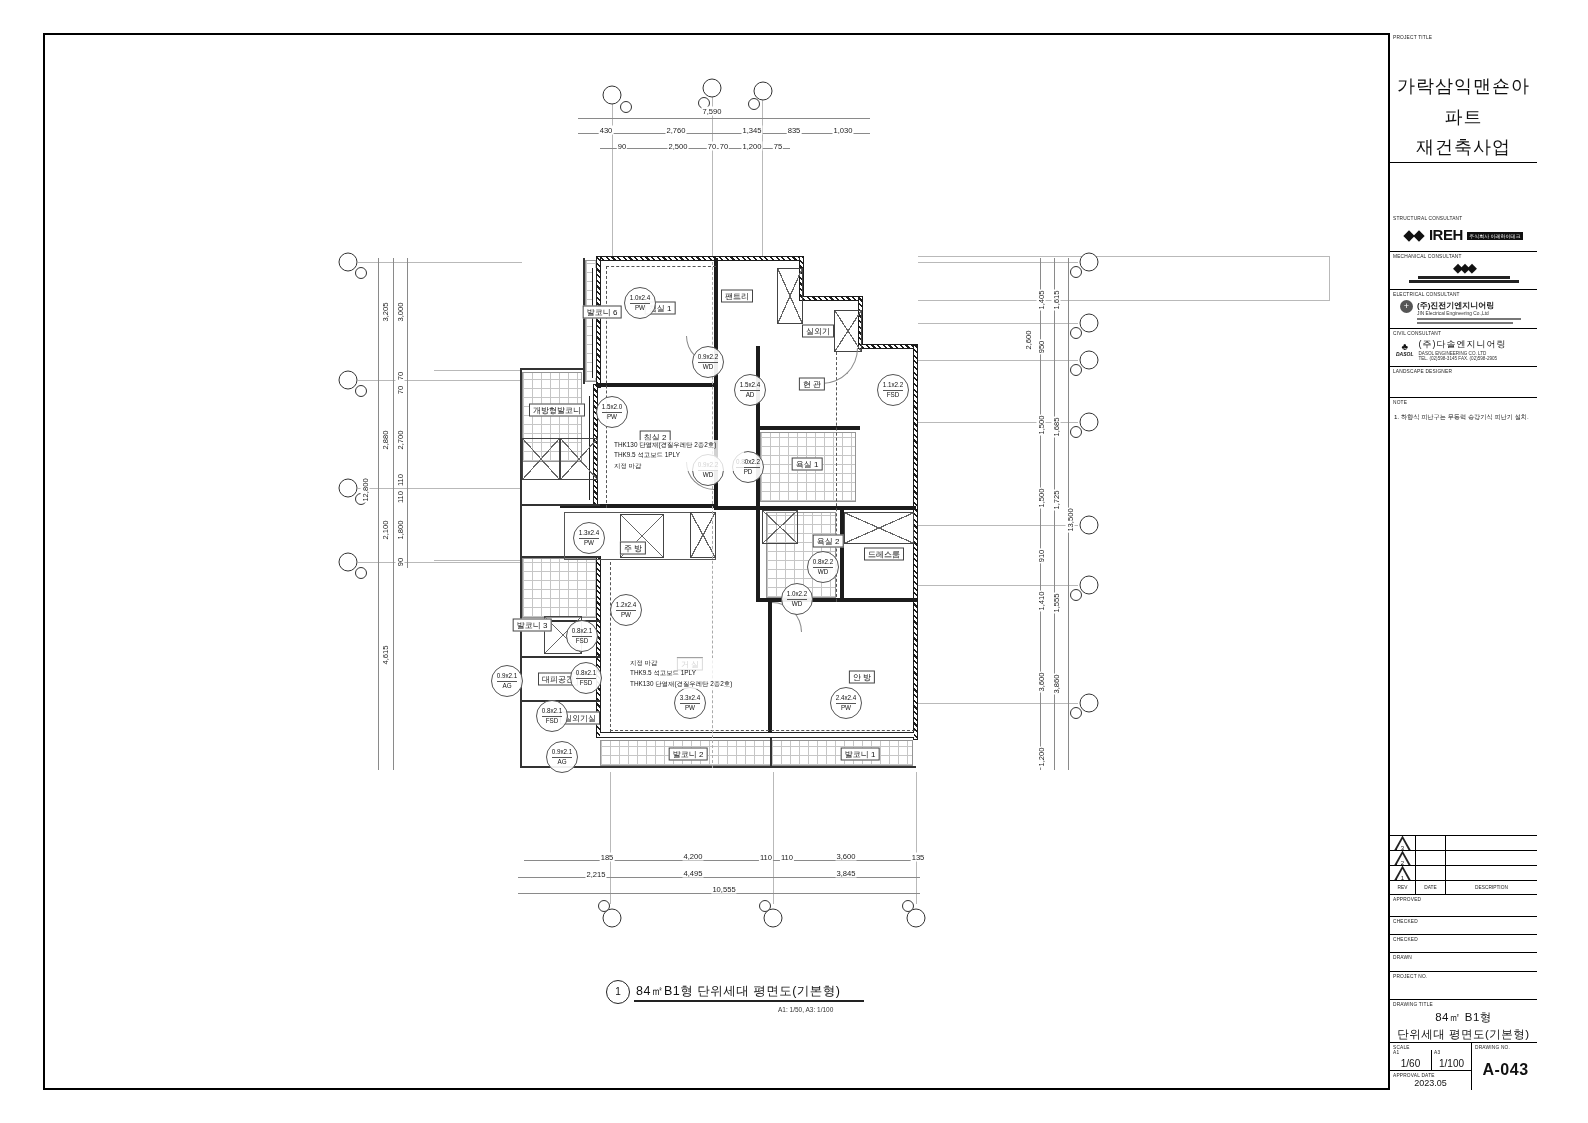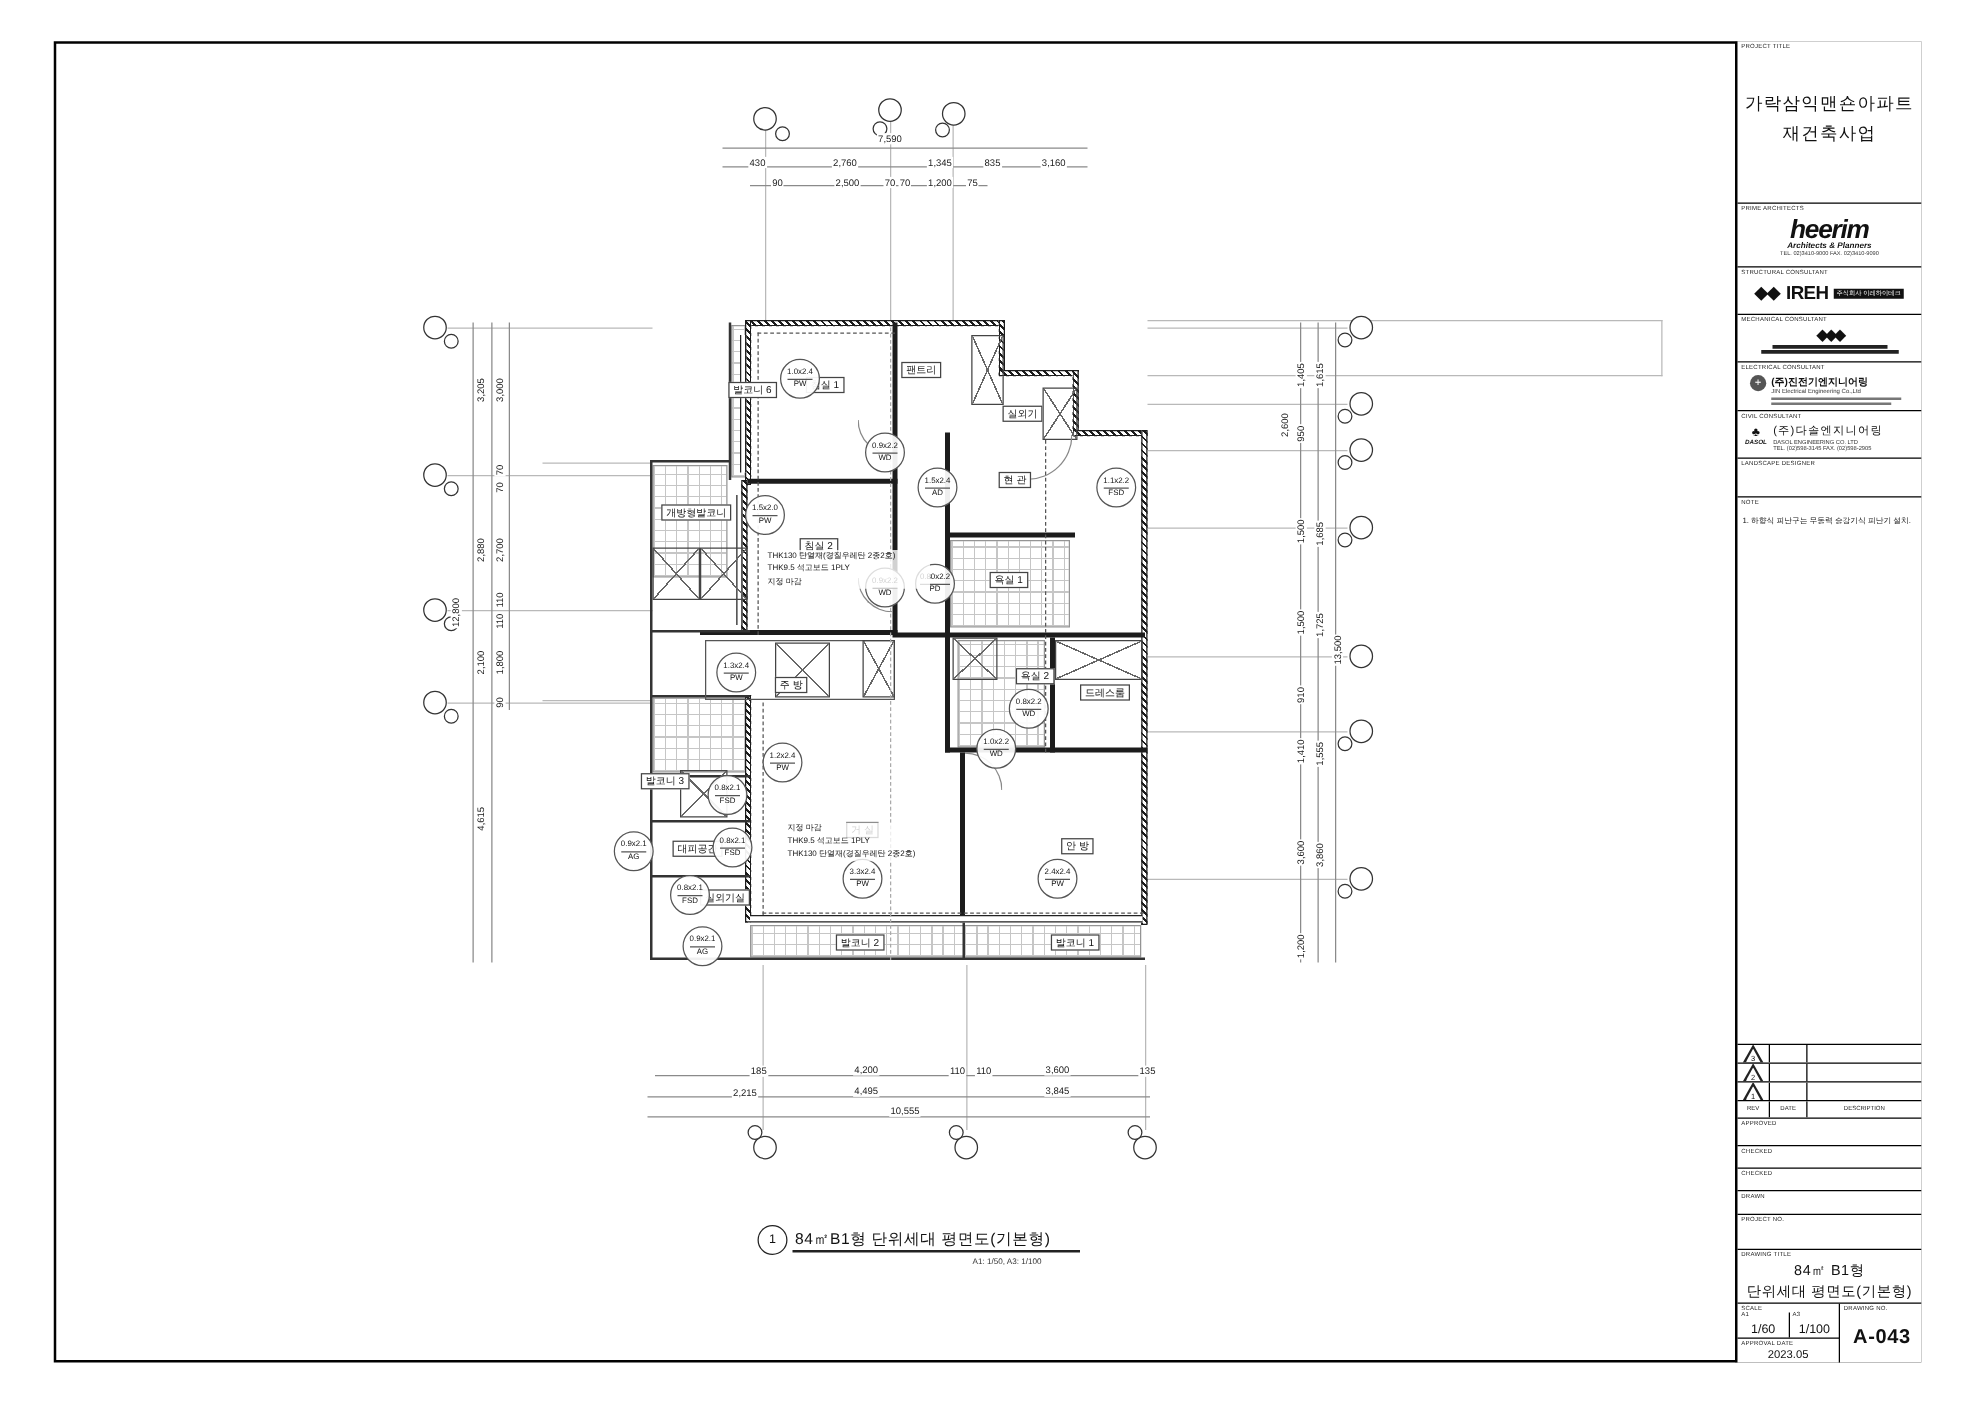--- a/index.html
+++ b/index.html
@@ -34,21 +34,21 @@
   .bub.s{width:10px;height:10px}
   .arc{border:0 solid #888;background:transparent;box-sizing:border-box}
   .ins{font-size:6.4px;line-height:1.6;color:#111;z-index:6;background:rgba(255,255,255,.8)}
   .capc{width:22px;height:22px;border:1px solid #222;border-radius:50%;text-align:center;line-height:22px;font-size:10px}
   .capt{font-size:12.5px;letter-spacing:.5px;white-space:nowrap}
   .caps{font-size:6.5px;color:#333;white-space:nowrap}
   
   .tb{left:1388px;top:33px;width:149px;height:1057px;border-left:2px solid #000;background:#fff;box-sizing:border-box}
   .cell{position:absolute;left:0;width:100%;border-bottom:1.8px solid #000;box-sizing:border-box;overflow:hidden}
   .lbl{position:absolute;top:2px;left:3px;font-size:4.8px;color:#222;letter-spacing:.2px;white-space:nowrap}
-  .ptt{position:absolute;top:38px;left:0;width:100%;text-align:center;font-size:14px;line-height:1.7;letter-spacing:1px}
+  .ptt{position:absolute;top:38px;left:0;width:100%;text-align:center;font-size:18px;line-height:1.7;letter-spacing:1px}
   .heer{position:absolute;top:12px;width:100%;text-align:center}
   .heer .nm{font-size:21px;font-weight:bold;font-style:italic;letter-spacing:-1px;line-height:18px}
   .heer .sb{font-size:6.5px;font-weight:bold;font-style:italic}
   .heer .tl{font-size:4.5px;color:#333}
   .dia{display:inline-block;width:8px;height:8px;background:#111;transform:rotate(45deg);margin:0 1px}
   .chip{display:inline-block;background:#111;color:#fff;font-size:5px;line-height:6px;padding:1px 2px;vertical-align:middle}
   .revrow{display:flex;height:100%}
   .revrow>div{border-right:1px solid #000;box-sizing:border-box;display:flex;align-items:center;justify-content:center}
   .tri{position:relative;width:17px;height:15px;background:#222;clip-path:polygon(50% 0,100% 100%,0 100%)}
   .tri .in{position:absolute;left:2.5px;top:3.5px;width:12px;height:11px;background:#fff;clip-path:polygon(50% 0,100% 100%,0 100%)}
@@ -302,21 +302,21 @@
     <div>지정 마감</div>
     <div>THK9.5 석고보드 1PLY</div>
     <div>THK130 단열재(경질우레탄 2종2호)</div>
   </div>
 
   <span class="a dim" style="left:712px;top:111px">7,590</span>
   <span class="a dim" style="left:606px;top:130px">430</span>
   <span class="a dim" style="left:676px;top:130px">2,760</span>
   <span class="a dim" style="left:752px;top:130px">1,345</span>
   <span class="a dim" style="left:794px;top:130px">835</span>
-  <span class="a dim" style="left:843px;top:130px">3,160</span>
+  <span class="a dim" style="left:843px;top:130px">1,030</span>
   <span class="a dim" style="left:622px;top:146px">90</span>
   <span class="a dim" style="left:678px;top:146px">2,500</span>
   <span class="a dim" style="left:712px;top:146px">70</span>
   <span class="a dim" style="left:724px;top:146px">70</span>
   <span class="a dim" style="left:752px;top:146px">1,200</span>
   <span class="a dim" style="left:778px;top:146px">75</span>
 
   <span class="a dim" style="left:607px;top:857px">185</span>
   <span class="a dim" style="left:693px;top:856px">4,200</span>
   <span class="a dim" style="left:766px;top:857px">110</span>
@@ -366,28 +366,20 @@
   <div class="a tb">
 
     <div class="cell" style="top:0;height:130px">
       <span class="lbl">PROJECT TITLE</span>
       <div class="ptt">
         <div>가락삼익맨숀아파트</div>
         <div>재건축사업</div>
       </div>
     </div>
 
-    <div class="cell" style="top:130px;height:51px">
-      <span class="lbl">PRIME ARCHITECTS</span>
-      <div class="heer">
-        <div class="nm">heerim</div>
-        <div class="sb">Architects &amp; Planners</div>
-        <div class="tl">TEL. 02)3410-9000  FAX. 02)3410-9090</div>
-      </div>
-    </div>
 
     <div class="cell" style="top:181px;height:38px">
       <span class="lbl">STRUCTURAL CONSULTANT</span>
       <div style="position:absolute;top:12px;left:0;width:100%;text-align:center">
         <span class="dia"></span><span class="dia"></span>
         <span style="font-size:15px;font-weight:bold;letter-spacing:-.5px">IREH</span>
         <span class="chip">주식회사 이레하이테크</span>
       </div>
     </div>
 

